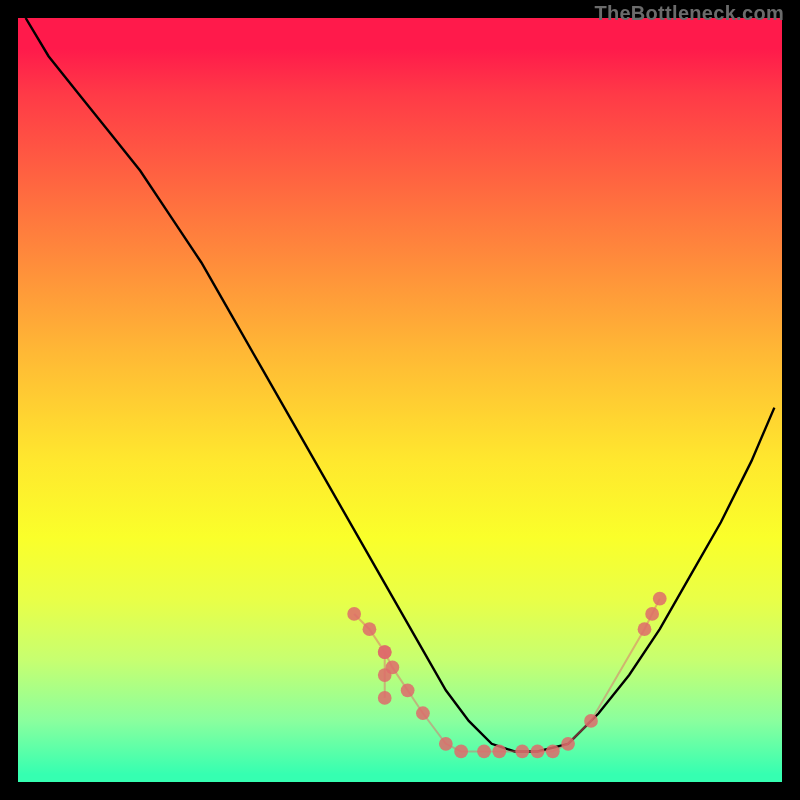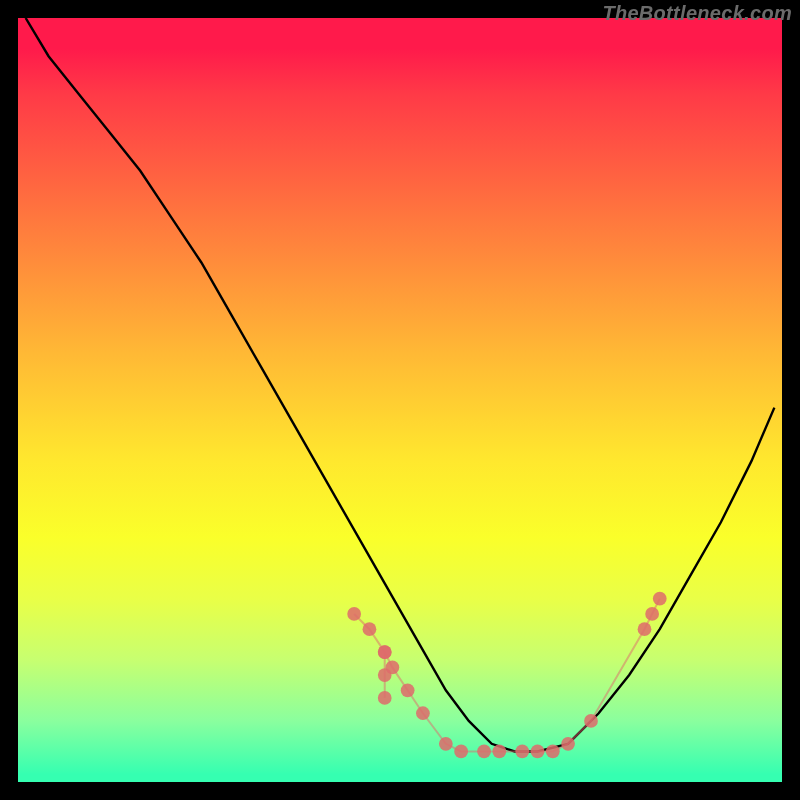--- a/index.html
+++ b/index.html
@@ -45,27 +45,26 @@
   }
   svg.curve {
     position: absolute;
     inset: 0;
     width: 100%;
     height: 100%;
   }
   .watermark {
     position: absolute;
     top: 2px;
-    right: 8px;
+    right: 16px;
     font-size: 20px;
     font-weight: bold;
     color: #6b6b6b;
     letter-spacing: 0.3px;
     user-select: none;
-    font-style: italic;
   }
 </style>
 </head>
 <body>
 
 <div class="chart-wrap">
   <div class="plot-area">
     <div class="gradient"></div>
     <svg class="curve" viewBox="0 0 100 100" preserveAspectRatio="none">
       <g id="curve-group">

